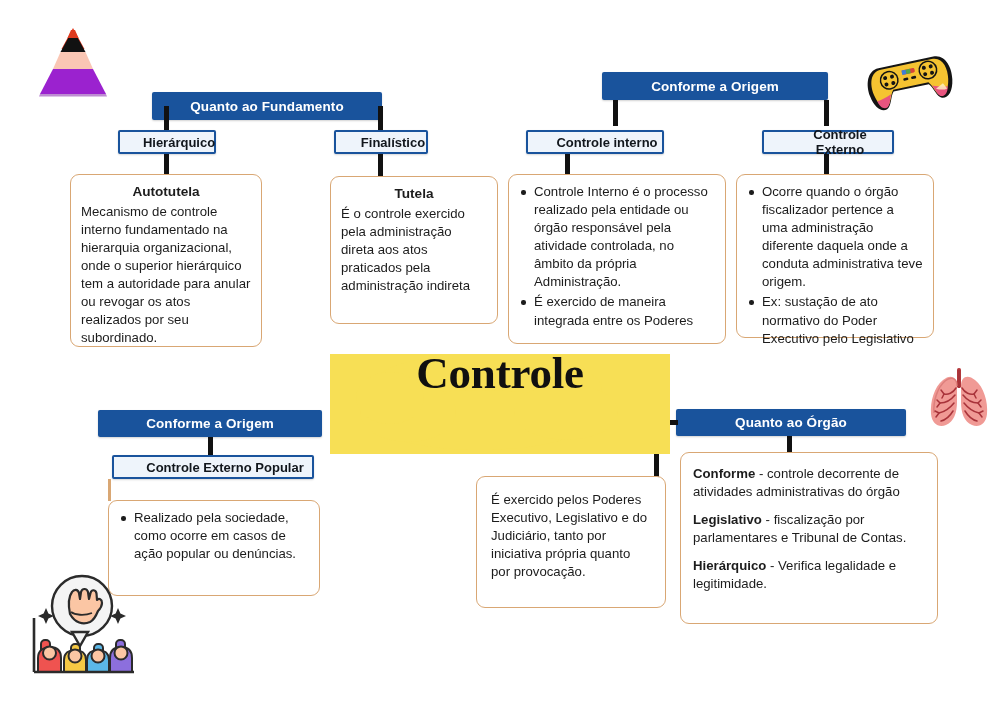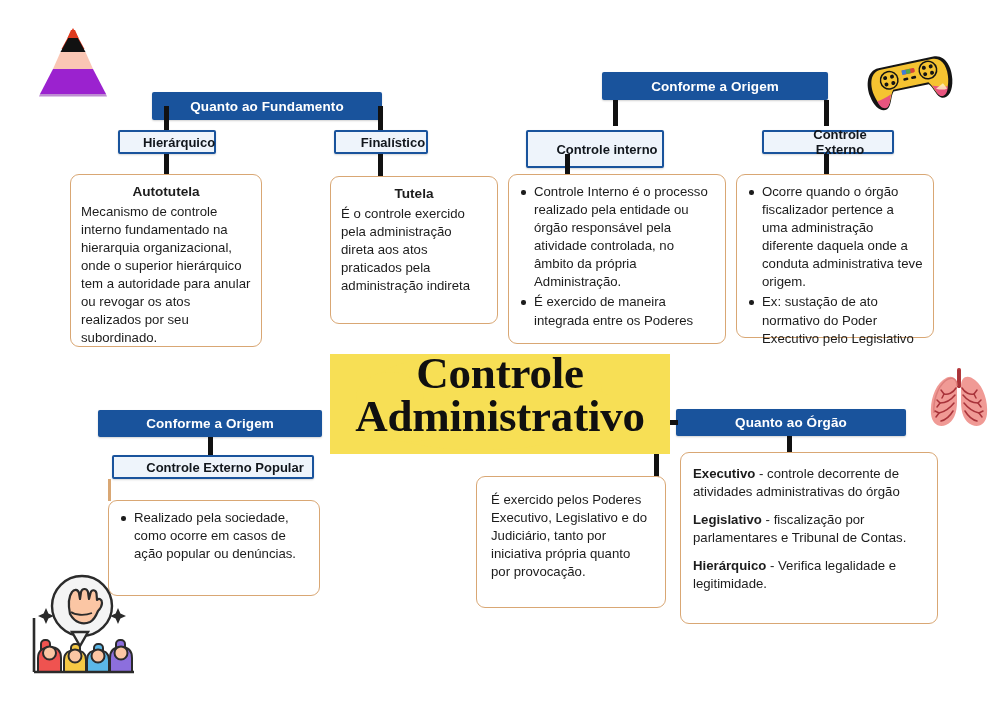--- a/index.html
+++ b/index.html
@@ -217,21 +217,21 @@
   <div class="node box" style="left:330px;top:176px;width:168px;height:148px;">
     <span class="ttl">Tutela</span>
     <p>É o controle exercido pela administração direta aos atos praticados pela administração indireta</p>
   </div>
 
   <div class="node hdr" style="left:602px;top:72px;width:226px;height:28px;">Conforme a Origem</div>
 
   <div class="vline" style="left:613px;top:100px;width:5px;height:26px;"></div>
   <div class="vline" style="left:824px;top:100px;width:5px;height:26px;"></div>
 
-  <div class="node sub" style="left:526px;top:130px;width:138px;height:38px;">Controle interno</div>
+  <div class="node sub" style="left:526px;top:130px;width:138px;height:24px;">Controle interno</div>
   <div class="node sub" style="left:762px;top:130px;width:132px;height:24px;">Controle Externo</div>
 
   <div class="vline" style="left:565px;top:154px;width:5px;height:22px;"></div>
   <div class="vline" style="left:824px;top:154px;width:5px;height:22px;"></div>
 
   <div class="node box" style="left:508px;top:174px;width:218px;height:170px;">
     <ul>
       <li>Controle Interno é o processo realizado pela entidade ou órgão responsável pela atividade controlada, no âmbito da própria Administração.</li>
       <li>É exercido de maneira integrada entre os Poderes</li>
     </ul>
@@ -251,21 +251,20 @@
         <ellipse cx="110" cy="40" rx="72" ry="36"></ellipse>
         <ellipse cx="190" cy="35" rx="82" ry="30"></ellipse>
         <ellipse cx="150" cy="66" rx="110" ry="30"></ellipse>
         <ellipse cx="78" cy="58" rx="48" ry="30"></ellipse>
         <ellipse cx="236" cy="58" rx="52" ry="28"></ellipse>
         <ellipse cx="60" cy="44" rx="34" ry="26"></ellipse>
       </g>
     </svg>
     <div class="title-txt">
       <span class="l1">Controle</span>
-      <span class="l2">Administrativo</span>
     </div>
   </div>
 
   <div class="node hdr" style="left:98px;top:410px;width:224px;height:27px;">Conforme a Origem</div>
 
   <div class="vline" style="left:208px;top:437px;width:5px;height:18px;"></div>
 
   <div class="node sub" style="left:112px;top:455px;width:202px;height:24px;">Controle Externo Popular</div>
 
   <div class="vline" style="left:108px;top:479px;width:3px;height:22px;background:#d9a774;"></div>
@@ -282,21 +281,21 @@
   <div class="vline" style="left:654px;top:420px;width:5px;height:58px;"></div>
 
   <div class="vline" style="left:787px;top:436px;width:5px;height:20px;"></div>
 
   <div class="node box" style="left:476px;top:476px;width:190px;height:132px;padding:14px 14px;">
     <p>É exercido pelos Poderes Executivo, Legislativo e do Judiciário, tanto por iniciativa própria quanto por provocação.</p>
   </div>
 
   <div class="node box" style="left:680px;top:452px;width:258px;height:172px;padding:12px 12px;">
     <p class="para">
-      <b>Executivo</b><span> - </span><span>controle decorrente de atividades administrativas do órgão</span>
+      <b>Conforme</b><span> - </span><span>controle decorrente de atividades administrativas do órgão</span>
     </p>
     <p class="para">
       <b>Legislativo</b><span> - </span><span>fiscalização por parlamentares e Tribunal de Contas.</span>
     </p>
     <p class="para">
       <b>Hierárquico</b><span> - </span><span>Verifica legalidade e legitimidade.</span>
     </p>
   </div>
 
 </div>

